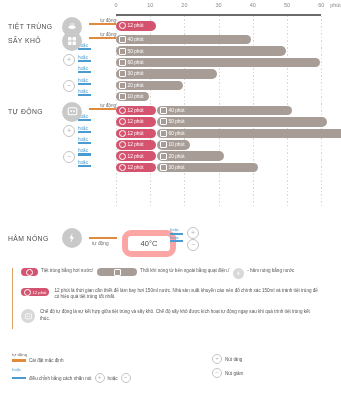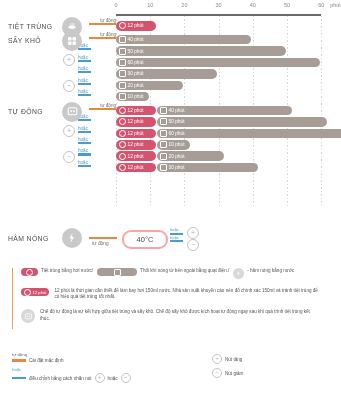--- a/index.html
+++ b/index.html
@@ -42,21 +42,21 @@
   .bar.pink{background:#d4546f;}
   .bar.gray{background:#a79d96;}
   .bar .blabel{font-size:4.8px;color:#ffffff;white-space:nowrap;
                display:flex;align-items:center;gap:1.5px;padding-left:3px;}
   .bchip{width:5px;height:5px;border:.7px solid #ffffff;border-radius:1px;flex:none;
          display:block;}
   .bchip.steam{border-radius:50%;}
 
   
   .hamnong{position:absolute;left:0;top:222px;width:341px;height:40px;}
-  .temp-pill{position:absolute;height:15px;border:2px solid #fca5a5;border-radius:9px;
+  .temp-pill{position:absolute;height:15px;border:6px solid #fca5a5;border-radius:9px;
              background:#fff;display:flex;align-items:center;justify-content:center;
              font-size:7.5px;color:#4a4a4a;}
   .auto-line{position:absolute;height:2.4px;background:#e08a3c;}
   .auto-cap{position:absolute;font-size:4.8px;color:#6b6b6b;white-space:nowrap;}
 
   
   .legend{position:absolute;left:12px;top:268px;width:318px;
           border-left:1.4px solid #e0a060;padding-left:8px;}
   .lrow{position:relative;display:flex;align-items:flex-start;margin-bottom:6px;}
   .ltext{font-size:4.6px;line-height:6.2px;color:#555;}

